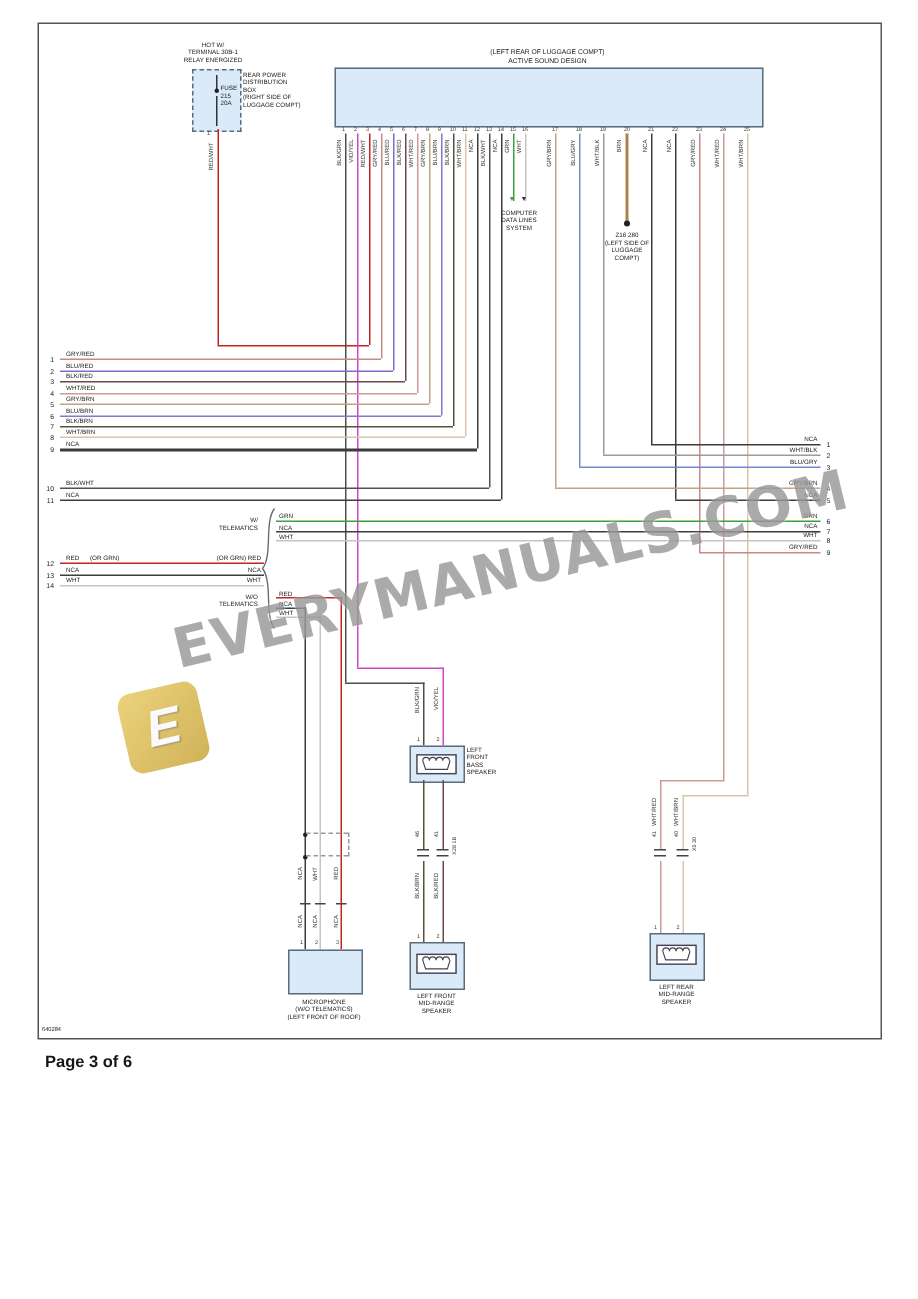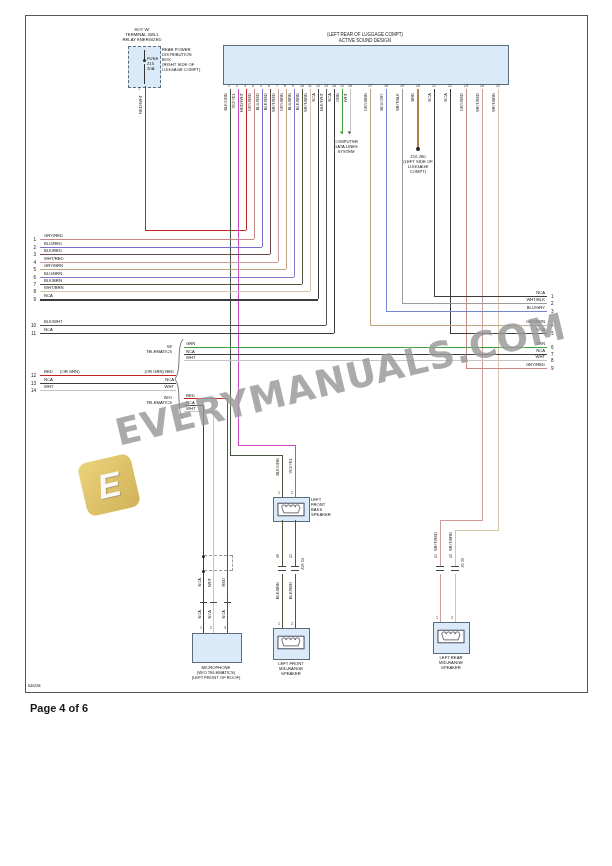--- a/index.html
+++ b/index.html
@@ -351,14 +351,14 @@
 
   <span class="t" style="left:28px;top:684px;font-size:3.8px">640284</span>
 
   <div class="wm">
     <div class="wm-logo">
         <span>E</span>
       </div>
     <div class="wm-text">EVERYMANUALS.COM</div>
   </div>
 
-  <div class="footer">Page 4 of 6</div>
+  <div class="footer">Page 3 of 6</div>
 </div>
 
 </body></html>

